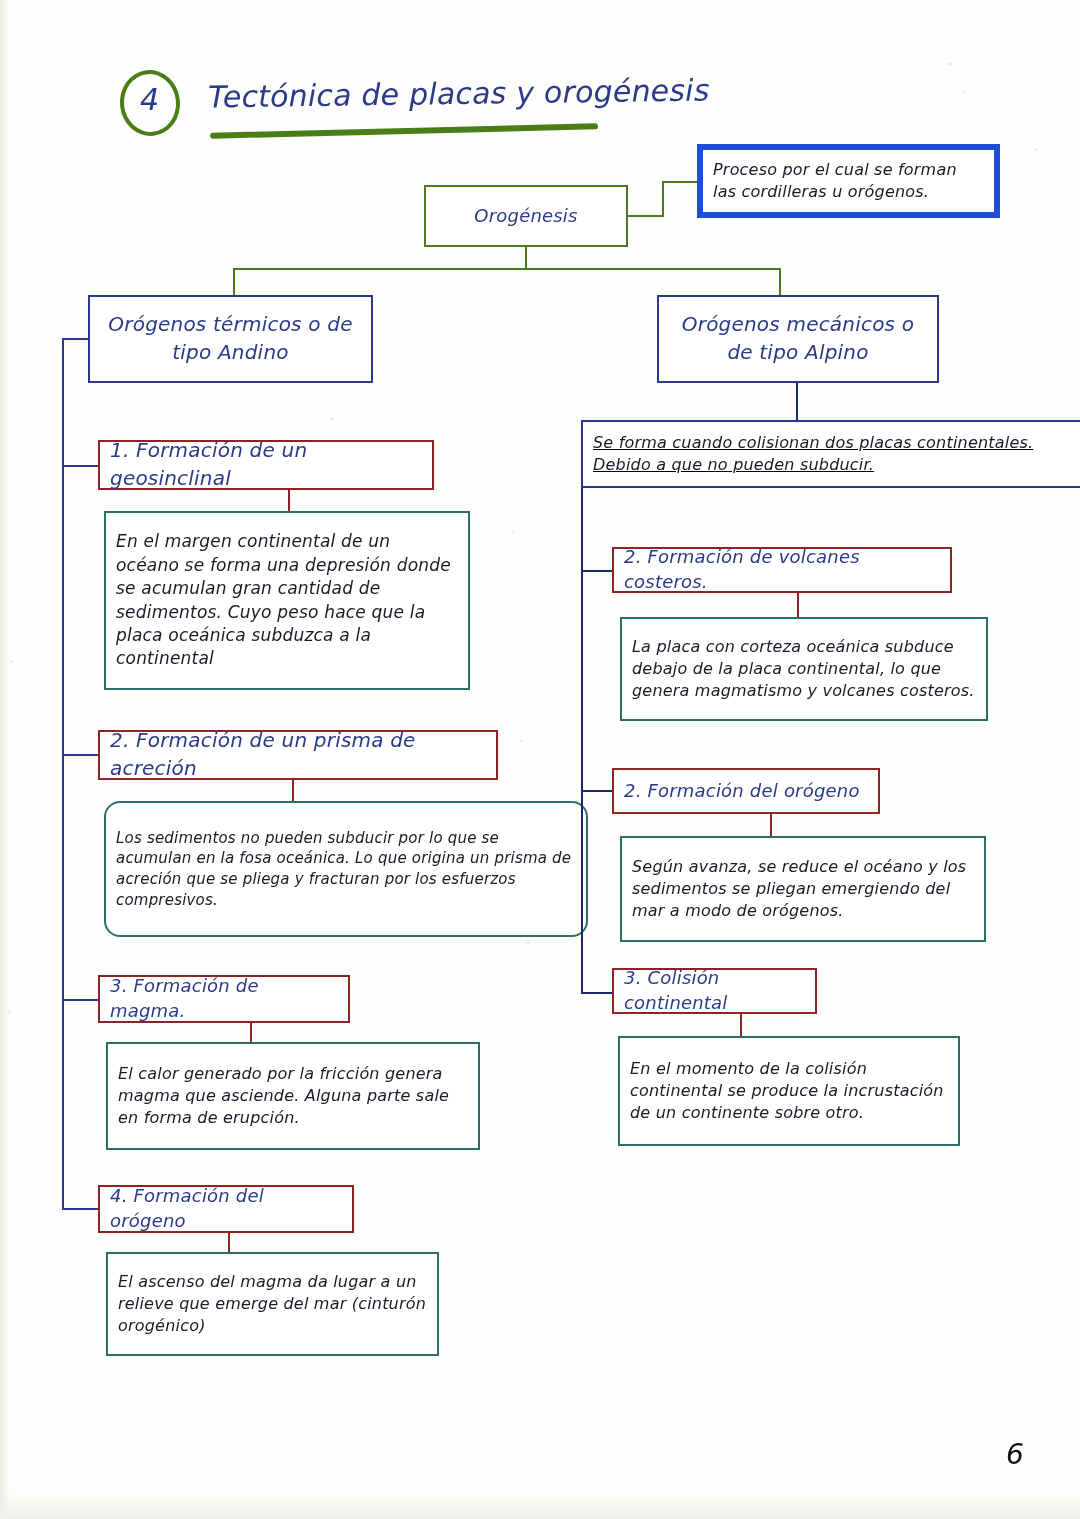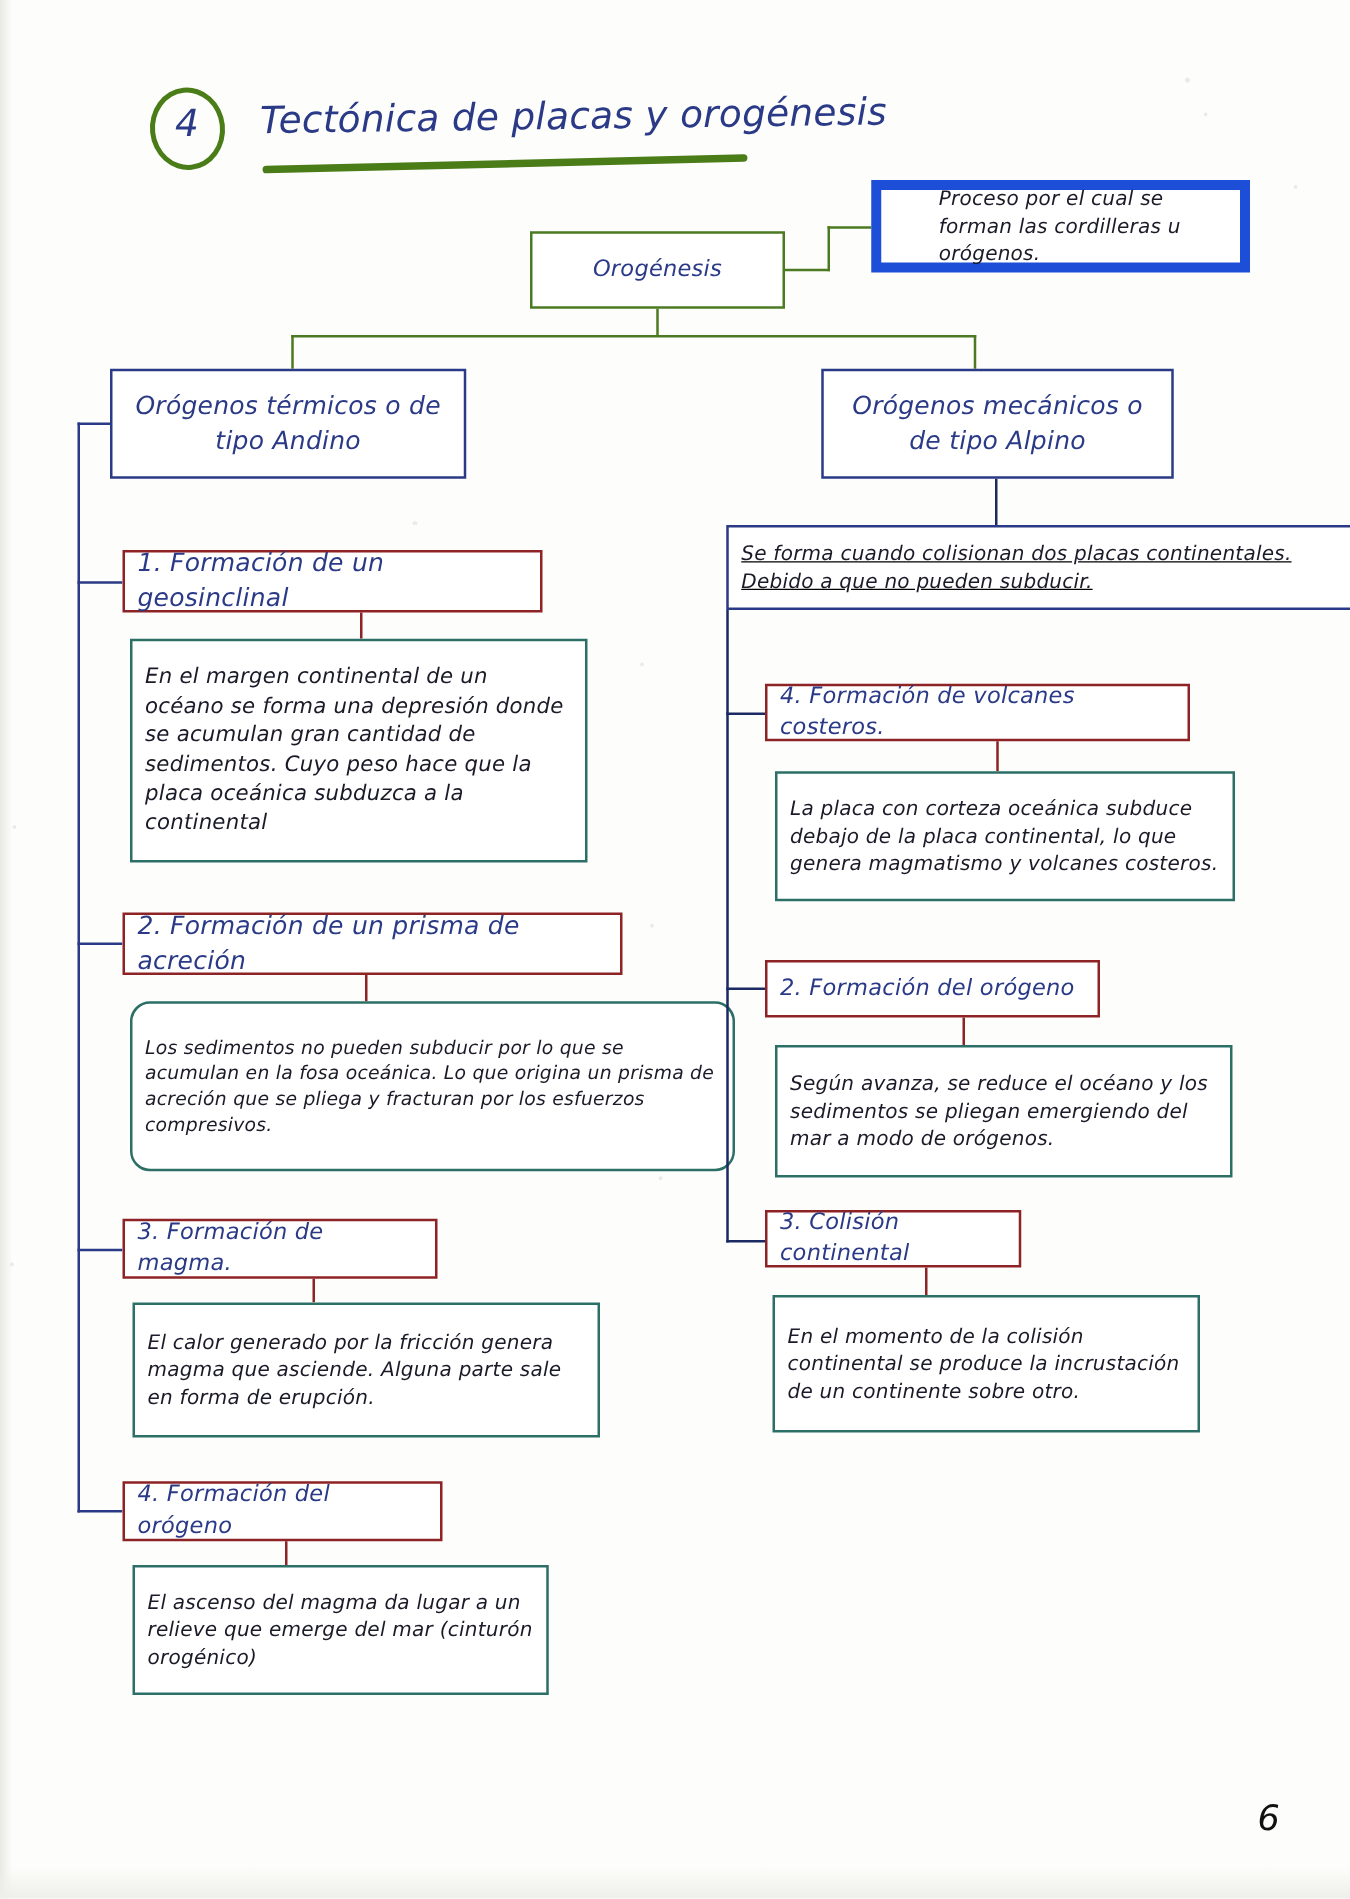--- a/index.html
+++ b/index.html
@@ -101,21 +101,21 @@
     align-items: center;
   }
   .box .txt {
     padding: 4px 10px;
     width: 100%;
     line-height: 1.38;
   }
   .box.center .txt { text-align: center; }
 
   .b-green { border: 2px solid #4b7a22; }
-  .b-black { border: 8px solid #1d4ed8; padding-left: 36px; }
+  .b-black { border: 6px solid #1d4ed8; }
   .b-blue  { border: 2px solid #2b3a86; }
   .b-red   { border: 2px solid #8e2326; }
   .b-teal  { border: 2px solid #2c6f66; }
 
   
   .ln {
     position: absolute;
   }
   .ln-green { background: #4b7a22; }
   .ln-blue  { background: #2b3a86; }
@@ -235,21 +235,21 @@
   <div class="box b-blue" style="left:581px;top:420px;width:524px;height:68px;text-decoration:underline;">
     <div class="txt hand c-dark f16">Se forma cuando colisionan dos placas continentales. Debido a que no pueden subducir.</div>
   </div>
 
   <div class="ln ln-dark" style="left:581px;top:488px;width:2px;height:506px;"></div>
   <div class="ln ln-dark" style="left:581px;top:570px;width:32px;height:2px;"></div>
   <div class="ln ln-dark" style="left:581px;top:790px;width:32px;height:2px;"></div>
   <div class="ln ln-dark" style="left:581px;top:992px;width:32px;height:2px;"></div>
 
   <div class="box b-red" style="left:612px;top:547px;width:340px;height:46px;">
-    <div class="txt hand c-blue f19 f18">4. Formación de volcanes costeros.</div>
+    <div class="txt hand c-blue f19 f18">2. Formación de volcanes costeros.</div>
   </div>
   <div class="ln ln-red" style="left:797px;top:593px;width:2px;height:24px;"></div>
   <div class="box b-teal" style="left:620px;top:617px;width:368px;height:104px;">
     <div class="txt hand c-dark f16">La placa con corteza oceánica subduce debajo de la placa continental, lo que genera magmatismo y volcanes costeros.</div>
   </div>
 
   <div class="box b-red" style="left:612px;top:768px;width:268px;height:46px;">
     <div class="txt hand c-blue f18">2. Formación del orógeno</div>
   </div>
   <div class="ln ln-red" style="left:770px;top:814px;width:2px;height:22px;"></div>

